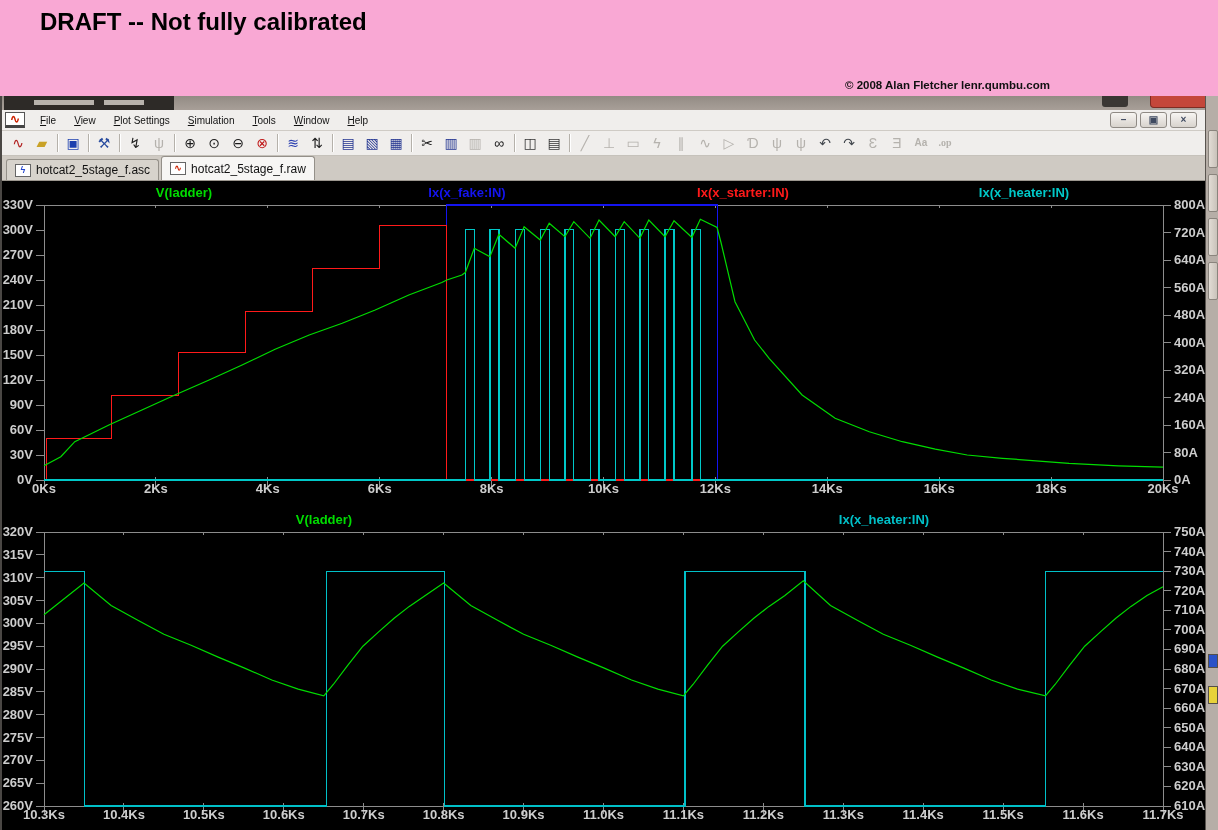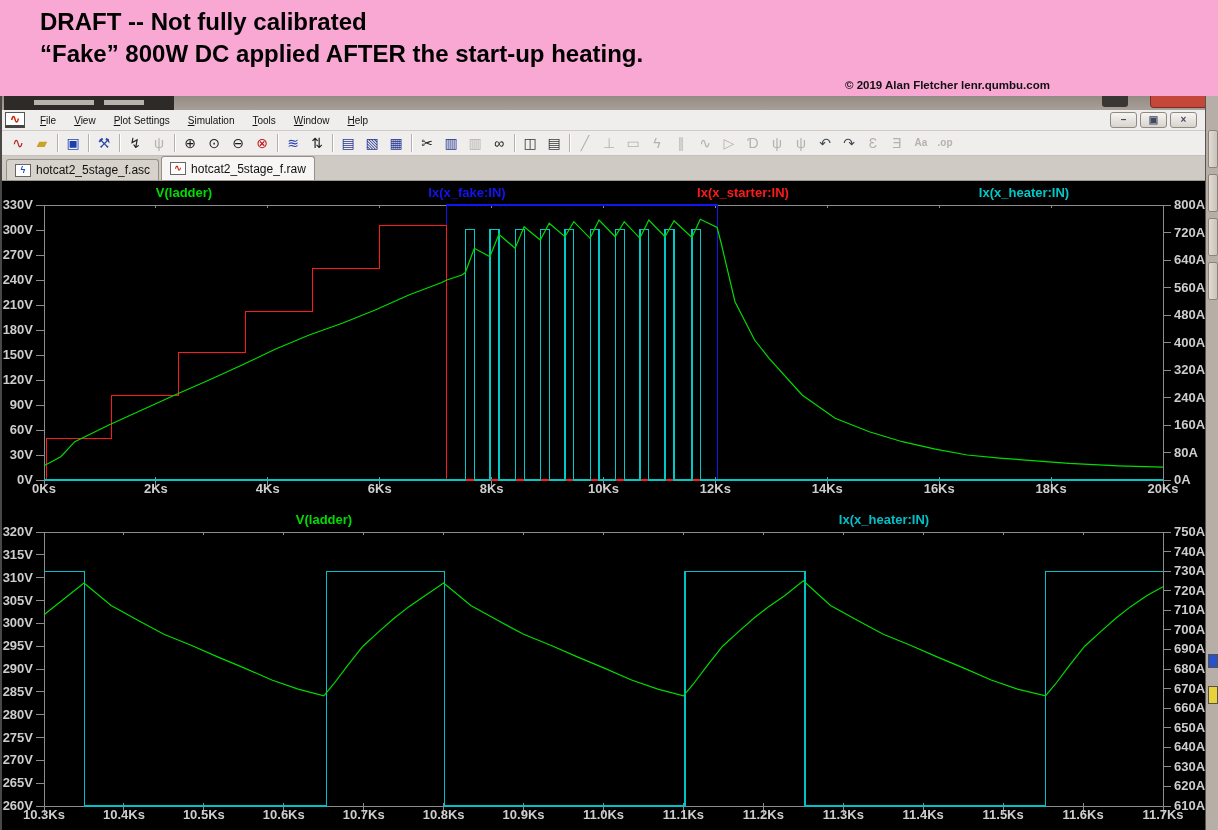--- a/index.html
+++ b/index.html
@@ -50,22 +50,21 @@
          border:1px solid #8a847d;border-radius:2px;}
   .rsicon{position:absolute;left:2px;width:10px;}
 </style>
 </head>
 <body>
 
 <div class="screen">
 
   <div class="banner">
     <div class="l1">DRAFT -- Not fully calibrated</div>
-    <div class="l2">“Fake” 800W DC applied AFTER the start-up heating.</div>
-    <div class="credit">© 2019 Alan Fletcher lenr.qumbu.com</div>
+    <div class="credit">© 2008 Alan Fletcher lenr.qumbu.com</div>
   </div>
 
   <div class="appwin">
     <div class="sliver">
       <div class="darkzone">
         <div class="frag" style="left:30px;width:60px;"></div>
         <div class="frag" style="left:100px;width:40px;"></div>
       </div>
       <div class="darkbtn"></div>
       <div class="closered"></div>
@@ -128,21 +127,21 @@
         <div class="tbi" style="color: rgb(181, 178, 173);">∿</div>
         <div class="tbi" style="color: rgb(181, 178, 173);">▷</div>
         <div class="tbi" style="color: rgb(181, 178, 173);">Ɗ</div>
         <div class="tbi" style="color: rgb(181, 178, 173);">ψ</div>
         <div class="tbi" style="color: rgb(181, 178, 173);">ψ</div>
         <div class="tbi" style="color: rgb(68, 73, 79);">↶</div>
         <div class="tbi" style="color: rgb(68, 73, 79);">↷</div>
         <div class="tbi" style="color: rgb(181, 178, 173);">Ɛ</div>
         <div class="tbi" style="color: rgb(181, 178, 173);">Ǝ</div>
         <div class="tbi small" style="color: rgb(181, 178, 173);">Aa</div>
-        <div class="tbi small" style="color: rgb(181, 178, 173);">.op</div>
+        <div class="tbi small" style="color: rgb(181, 178, 173); font-family: Liberation Serif, serif;">.op</div>
       </div>
 
     <div class="tabbar" id="tabbar">
         <div class="tab">
           <span class="tabicon" style="color: rgb(34, 68, 204);">ϟ</span>
           <span>hotcat2_5stage_f.asc</span>
         </div>
         <div class="tab active">
           <span class="tabicon" style="color: rgb(204, 34, 0);">∿</span>
           <span>hotcat2_5stage_f.raw</span>

